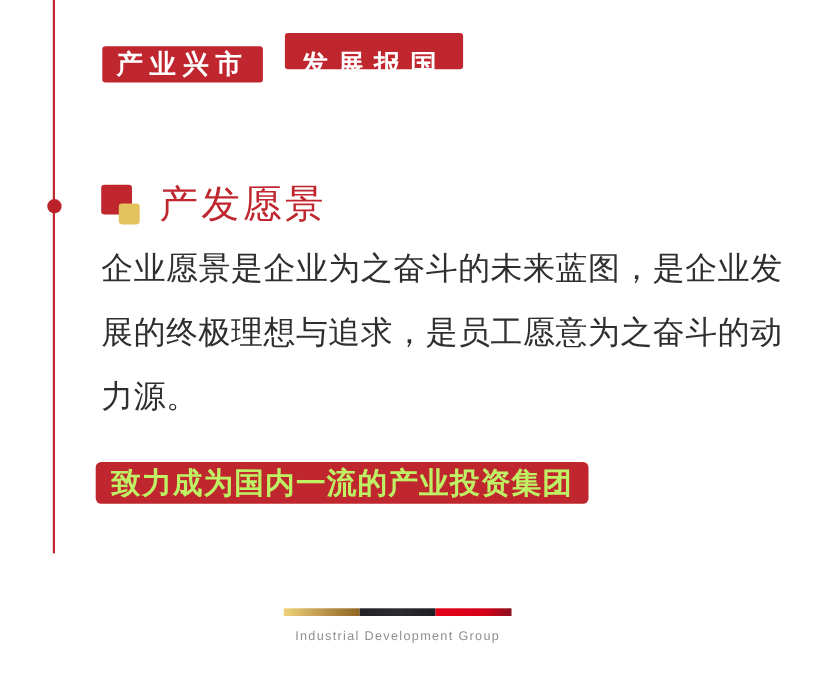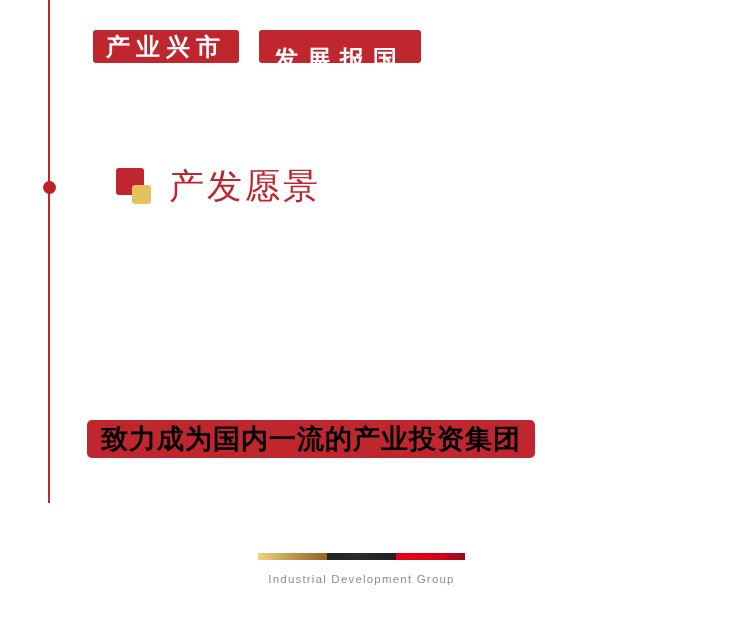--- a/index.html
+++ b/index.html
@@ -39,30 +39,29 @@
     height: 33px;
     line-height: 33px;
     background: #c0262e;
     color: #ffffff;
     font-size: 24px;
     font-weight: bold;
     padding: 0 13px;
     border-radius: 3px;
     white-space: nowrap;
   }
-  .badge.badge-0 { letter-spacing: 6px; }
+  .badge.badge-0 { letter-spacing: 6px; margin-top: 12px; }
   .badge.badge-1 { letter-spacing: 9px; padding: 12px 15px; }
 
   
   .title-row {
     position: absolute;
     left: 92px; top: 165px;
     display: flex;
     align-items: flex-start;
-    margin-left: 24px;
   }
   .title-icon {
     position: relative;
     width: 36px; height: 42px;
     margin-right: 17px;
   }
   .title-icon .sq-red {
     position: absolute;
     left: 0; top: 3px;
     width: 28px; height: 27px;
@@ -98,21 +97,21 @@
     line-height: 58px;
   }
 
   
   .banner {
     position: absolute;
     left: 87px; top: 420px;
     height: 38px;
     line-height: 38px;
     background: #c0262e;
-    color: #000000;
+    color: #bef264;
     font-size: 27px;
     font-weight: bold;
     letter-spacing: 1px;
     padding: 0 14px;
     border-radius: 5px;
     white-space: nowrap;
   }
 
   
   .footer-logo {
@@ -151,20 +150,25 @@
   </div>
 
   <div class="title-row">
     <div class="title-icon">
       <div class="sq-red"></div>
       <div class="sq-gold"></div>
     </div>
     <div class="section-title">产发愿景</div>
   </div>
 
+  <div class="paragraph">
+    <div class="line">企业愿景是企业为之奋斗的未来蓝图，是企业发</div>
+    <div class="line">展的终极理想与追求，是员工愿意为之奋斗的动</div>
+    <div class="line">力源。</div>
+  </div>
 
   <div class="banner">致力成为国内一流的产业投资集团</div>
 
   <div class="footer-logo">
     <div class="logo-bar">
       <div class="seg seg-gold"></div>
       <div class="seg seg-dark"></div>
       <div class="seg seg-red"></div>
     </div>
     <div class="logo-caption">Industrial Development Group</div>

